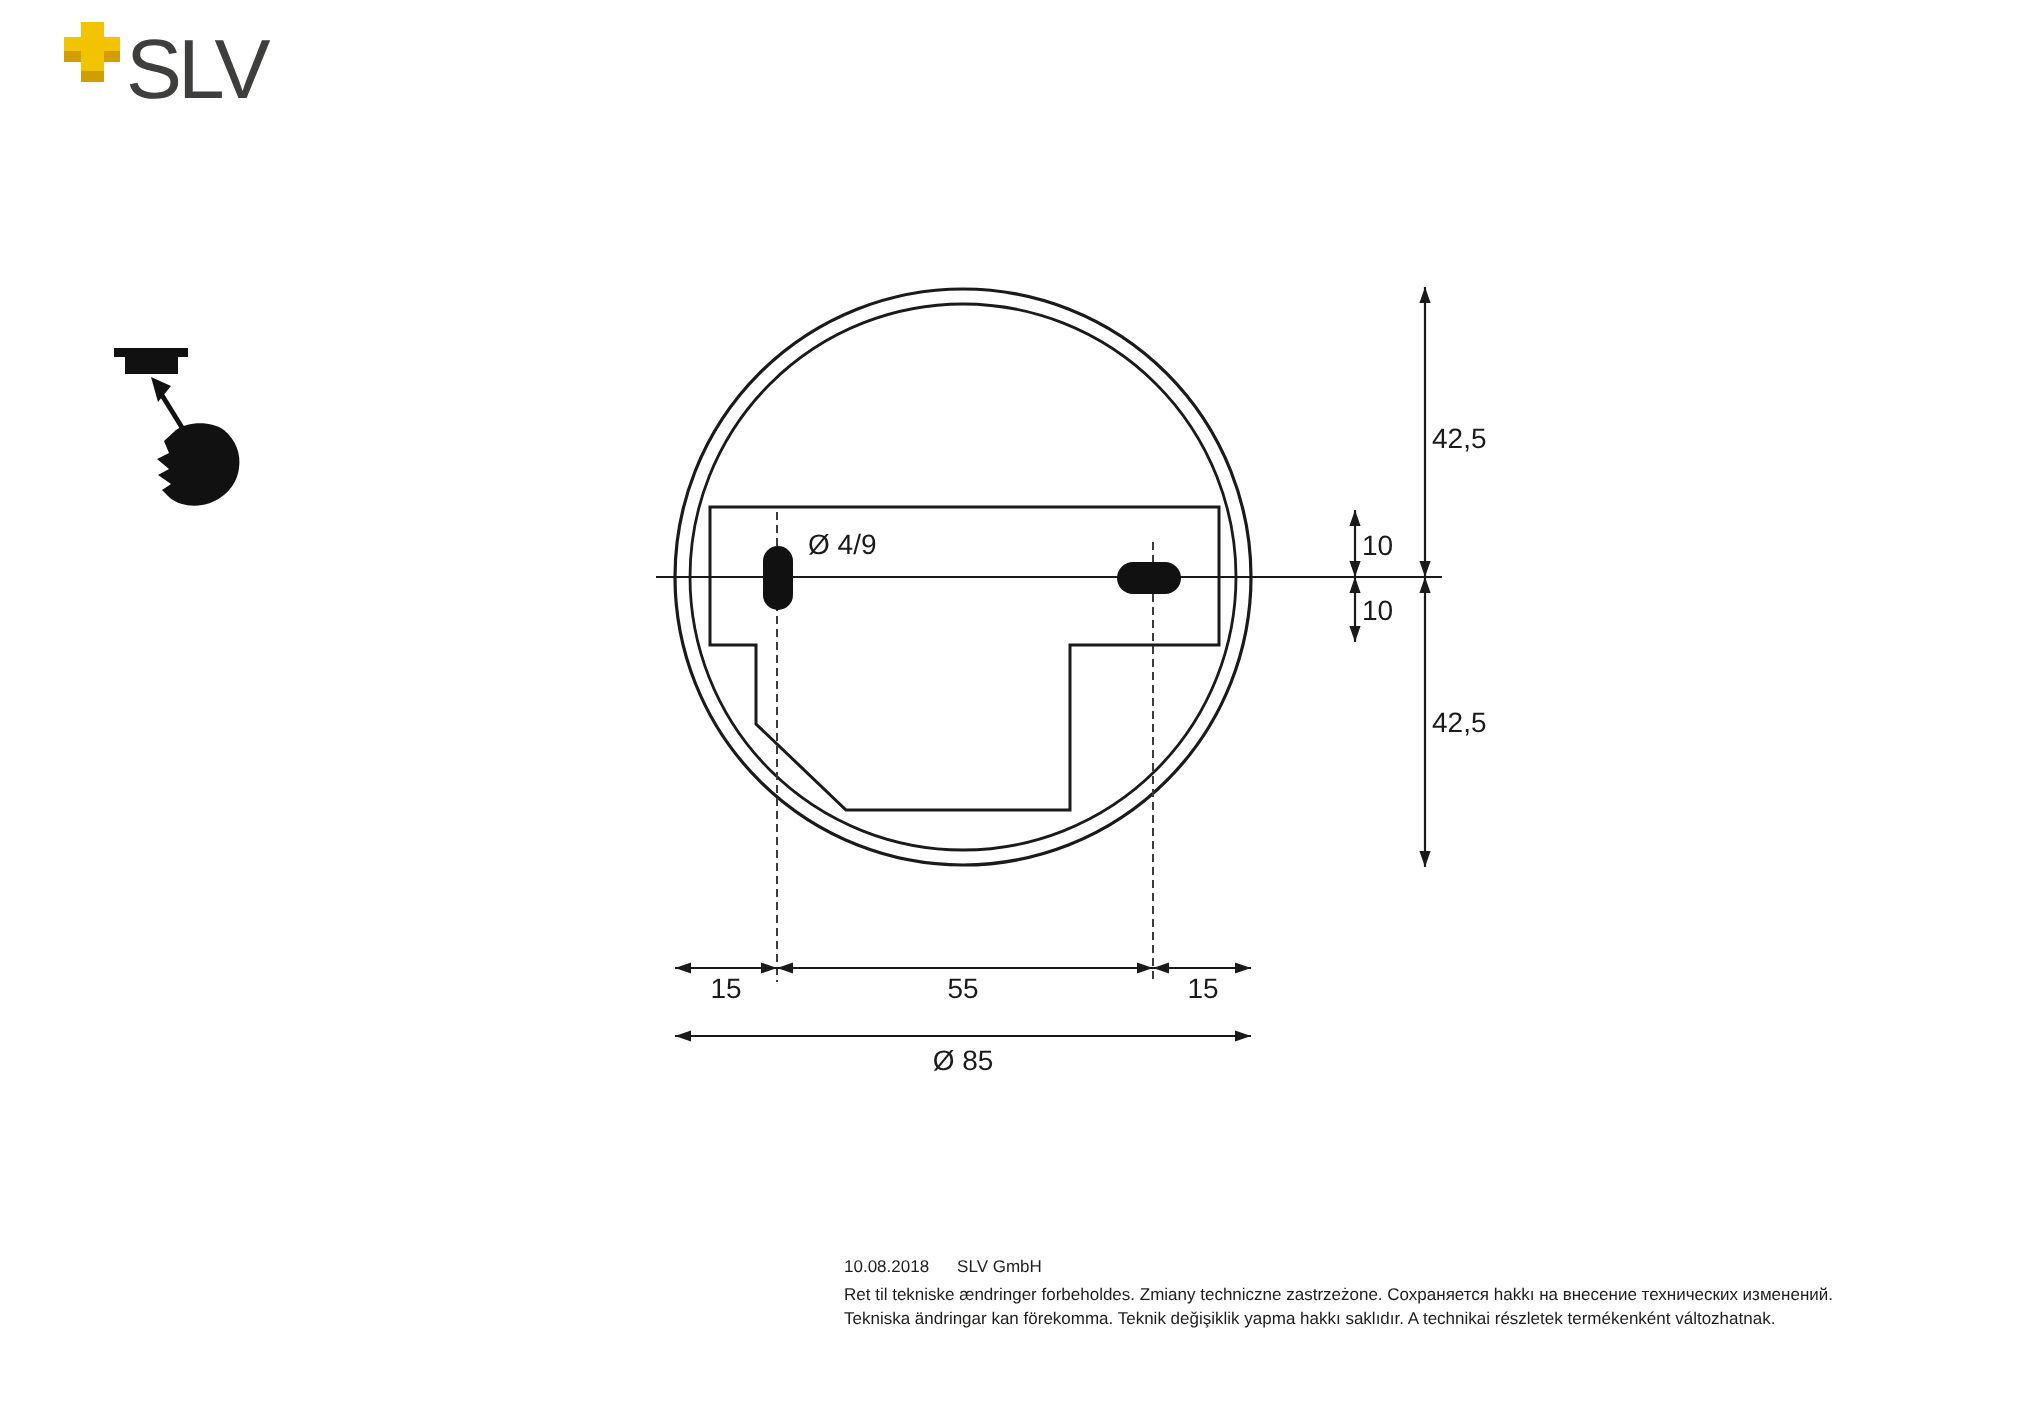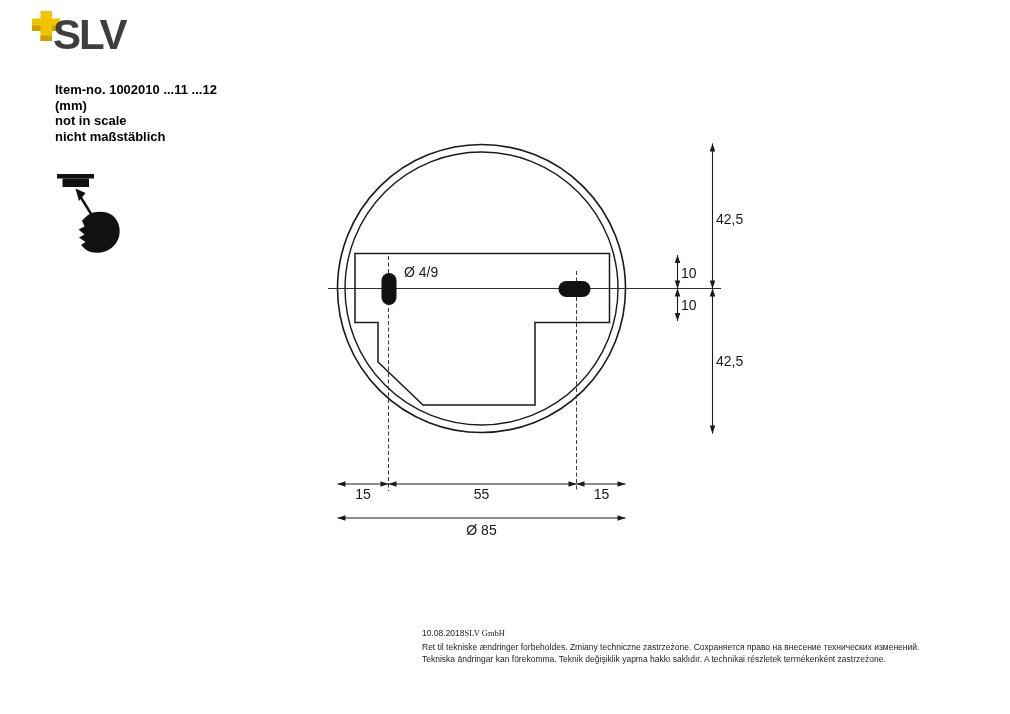--- a/index.html
+++ b/index.html
@@ -4,57 +4,51 @@
 <style>
   html,body{margin:0;padding:0;background:#ffffff;}
   .page{
     position:relative;width:1010px;height:714px;background:#ffffff;overflow:hidden;
     font-family:"Liberation Sans",sans-serif;color:#1d1d1b;
   }
   
   .logo{position:absolute;left:32px;top:10px;width:140px;height:52px;}
   .logo .plus{position:absolute;left:0;top:1px;}
   .logo .brand{
-    position:absolute;left:21px;top:4px;
-    font-size:42px;font-weight:bold;letter-spacing:-2px;color:#3e3e3d;line-height:1;
+    position:absolute;left:31px;top:4px;
+    font-size:42px;font-weight:normal;letter-spacing:-2px;color:#3e3e3d;line-height:1;
   }
   
   .info{position:absolute;left:55px;top:82px;font-size:13px;font-weight:bold;line-height:15.5px;color:#000;}
   
   .pictogram{position:absolute;left:48px;top:163px;}
   
   .drawing{position:absolute;left:320px;top:130px;}
   .drawing text{font-family:"Liberation Sans",sans-serif;fill:#1a1a1a;}
   
   .footer{position:absolute;left:422px;top:628px;font-size:8.5px;line-height:11.4px;color:#1d1d1b;white-space:nowrap;}
   .footer .row1{margin-bottom:3px;}
-  .footer .company{font-family:Liberation Serif, serif;}
+  .footer .company{margin-left:14px;}
 </style>
 </head>
 <body>
 
 <div class="page">
 
   <div class="logo">
     <svg class="plus" width="28" height="31" viewBox="0 0 28 31">
       <rect x="8.5" y="0" width="11.5" height="30" fill="#F2C400"></rect>
       <rect x="0" y="7.5" width="28" height="12.5" fill="#F2C400"></rect>
       <rect x="0" y="14.5" width="8.5" height="5.5" fill="#D09E00"></rect>
       <rect x="20" y="14.5" width="8" height="5.5" fill="#D09E00"></rect>
       <rect x="8.5" y="24.5" width="11.5" height="5.5" fill="#D09E00"></rect>
     </svg>
     <div class="brand">SLV</div>
   </div>
 
-  <div class="info">
-    <div>Item-no. 1002010 ...11 ...12</div>
-    <div>(mm)</div>
-    <div>not in scale</div>
-    <div>nicht maßstäblich</div>
-  </div>
 
   <svg class="pictogram" width="80" height="98" viewBox="0 0 80 98">
     <rect x="9" y="11" width="37" height="4.5" fill="#111"></rect>
     <rect x="14.5" y="15.5" width="26.5" height="8.5" fill="#111"></rect>
     <line x1="45" y1="54" x2="32" y2="33" stroke="#111" stroke-width="2.4"></line>
     <polygon points="27.5,25.5 37.5,30 31,38" fill="#111"></polygon>
     <path fill="#111" d="M 40,52
          C 46,47.5 58,47.5 64,52
          C 70,57 72.5,64 71.5,71
          C 70.5,79 65,85.5 57,88.5
@@ -109,17 +103,17 @@
     <line x1="337.5" y1="518" x2="625.5" y2="518" stroke="#1a1a1a" stroke-width="1.1"></line>
     <polygon points="337.5,518 345.5,515.2 345.5,520.8" fill="#1a1a1a"></polygon>
     <polygon points="625.5,518 617.5,515.2 617.5,520.8" fill="#1a1a1a"></polygon>
     <text x="481.5" y="535" font-size="14" text-anchor="middle">Ø 85</text>
   </svg>
 
   <div class="footer">
     <div class="row1">
       <span>10.08.2018</span><span class="company">SLV GmbH</span>
     </div>
-    <div>Ret til tekniske ændringer forbeholdes. Zmiany techniczne zastrzeżone. Сохраняется право на внесение технических изменений.</div>
-    <div>Tekniska ändringar kan förekomma. Teknik değişiklik yapma hakkı saklıdır. A technikai részletek termékenként zastrzeżone.</div>
+    <div>Ret til tekniske ændringer forbeholdes. Zmiany techniczne zastrzeżone. Сохраняется hakkı на внесение технических изменений.</div>
+    <div>Tekniska ändringar kan förekomma. Teknik değişiklik yapma hakkı saklıdır. A technikai részletek termékenként változhatnak.</div>
   </div>
 
 </div>
 
 </body></html>

